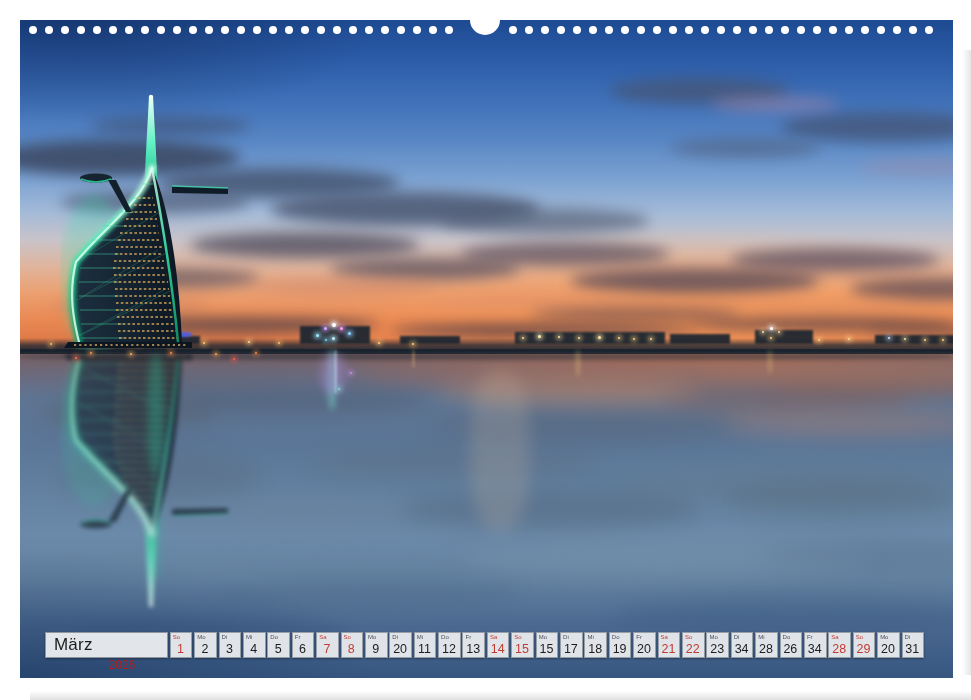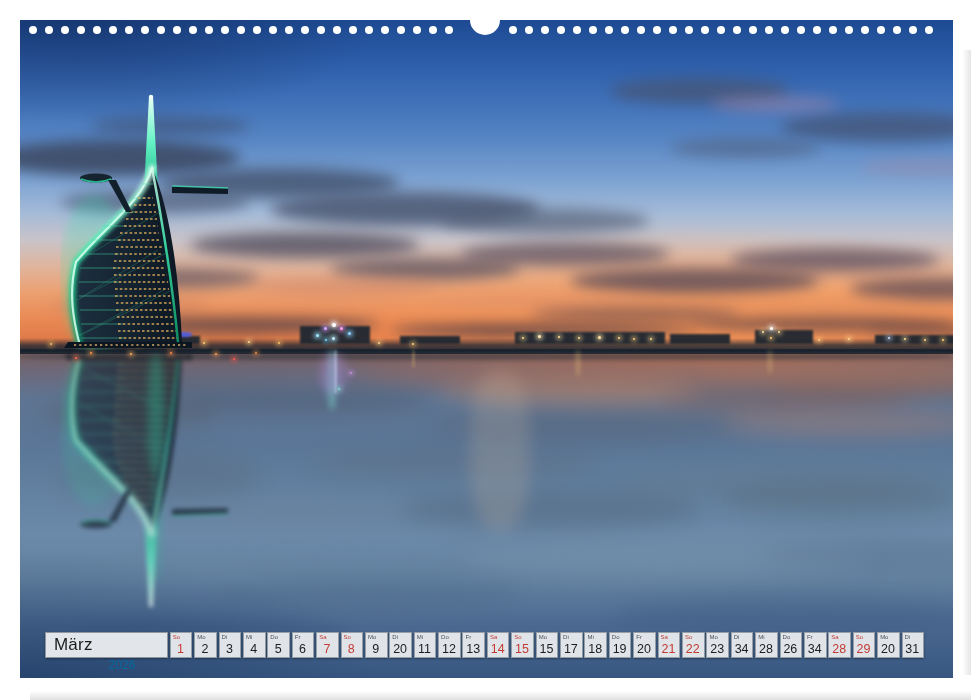--- a/index.html
+++ b/index.html
@@ -45,21 +45,21 @@
 
   .bldg{position:absolute;left:40px;top:70px;width:240px;height:260px;}
   .bldg-refl{position:absolute;left:40px;top:332px;width:240px;height:260px;
     transform:scaleY(-1);opacity:.68;filter:blur(2.2px);}
 
   .strip{position:absolute;left:25px;top:612px;height:26px;display:flex;gap:1.8px;}
   .month-box{width:123px;flex:none;background:#e2e6ea;border:1px solid #8e959d;
     box-sizing:border-box;display:flex;align-items:center;padding-left:8px;gap:16px;
     box-shadow:0 1px 2px rgba(0,0,0,.35);}
   .month{font-size:17px;color:#1b1b1b;letter-spacing:.2px;}
-  .year{font-size:12px;color:#0369a1;padding-top:3px;margin-top:37px;}
+  .year{font-size:12px;color:#b91c1c;padding-top:3px;margin-top:37px;}
   .day-cell{width:22.6px;flex:none;background:#e0e4e9;border:1px solid #969ea7;
     box-sizing:border-box;position:relative;box-shadow:0 1px 2px rgba(0,0,0,.35);}
   .day-cell .wd{position:absolute;left:2px;top:1px;font-size:6px;line-height:1;color:#4a4f55;}
   .day-cell .num{position:absolute;left:0;right:1px;bottom:2px;text-align:center;
     font-size:12.5px;line-height:1;color:#1d1d1f;}
   .day-cell.weekend .wd,.day-cell.weekend .num{color:#c23b32;}
 
   .hole{position:absolute;top:26px;width:8px;height:8px;border-radius:50%;background:#fff;}
   .hang-hole{position:absolute;left:470px;top:20px;width:30px;height:15px;
     border-radius:0 0 15px 15px;background:#fff;}

